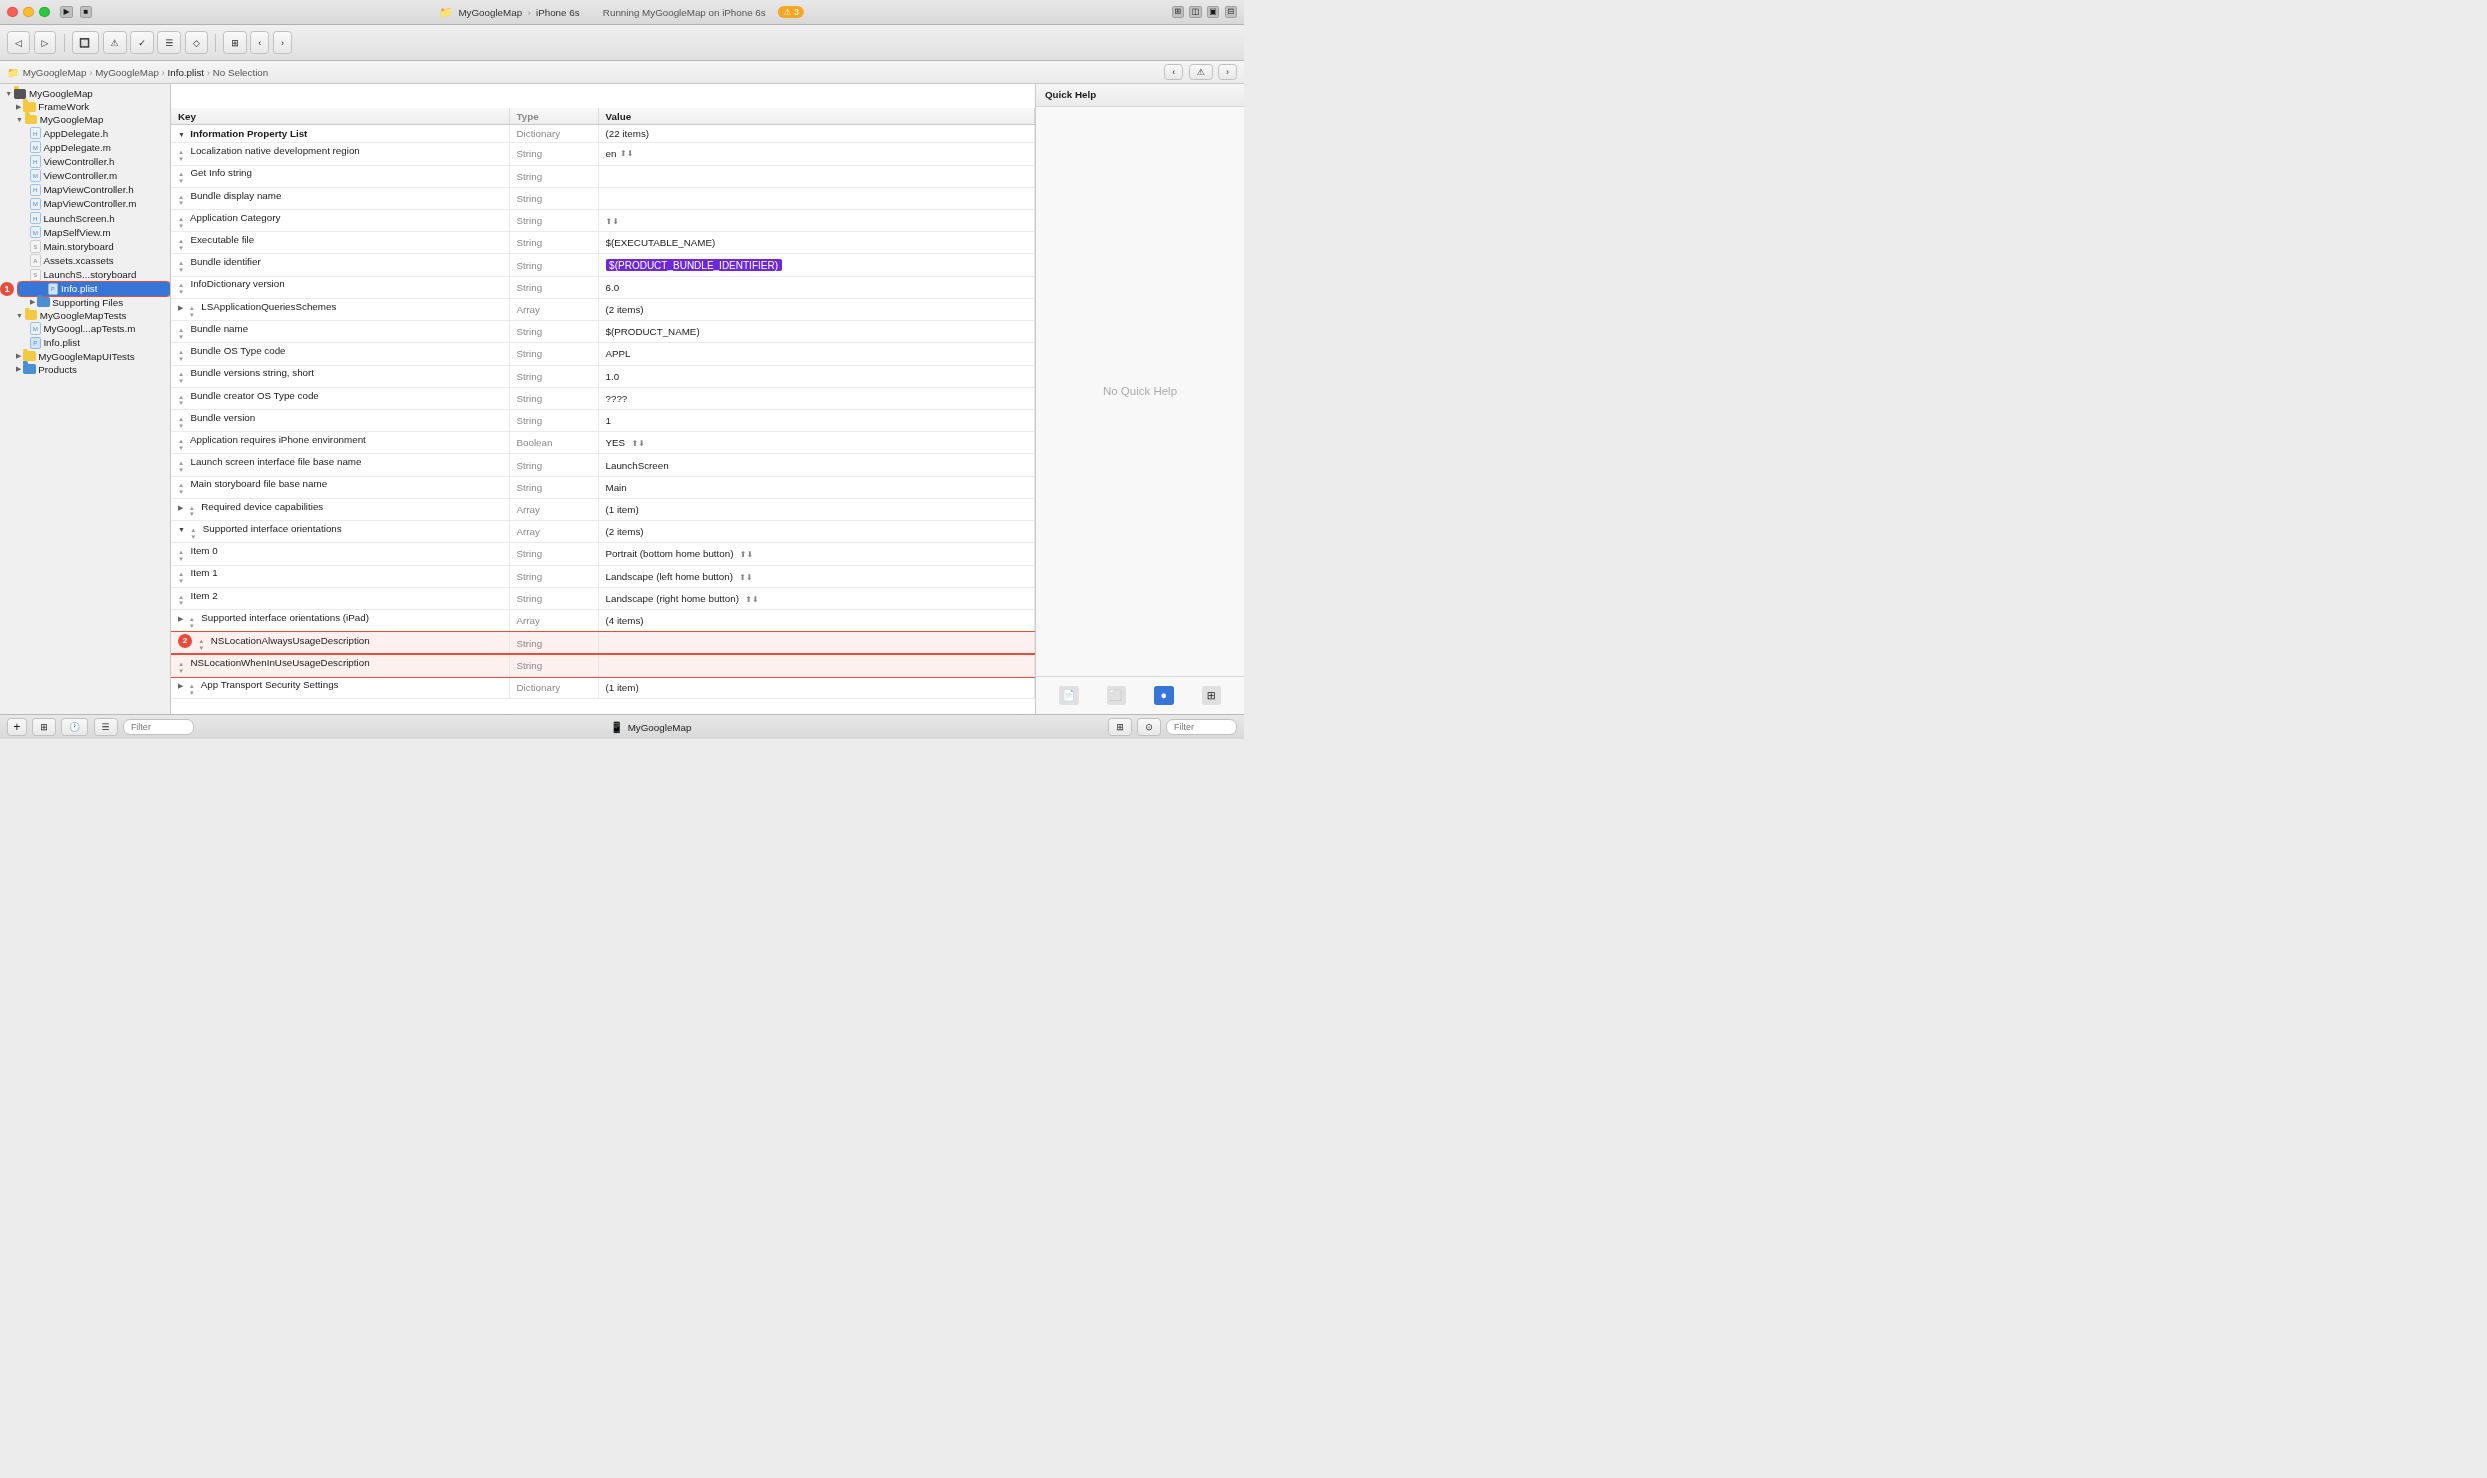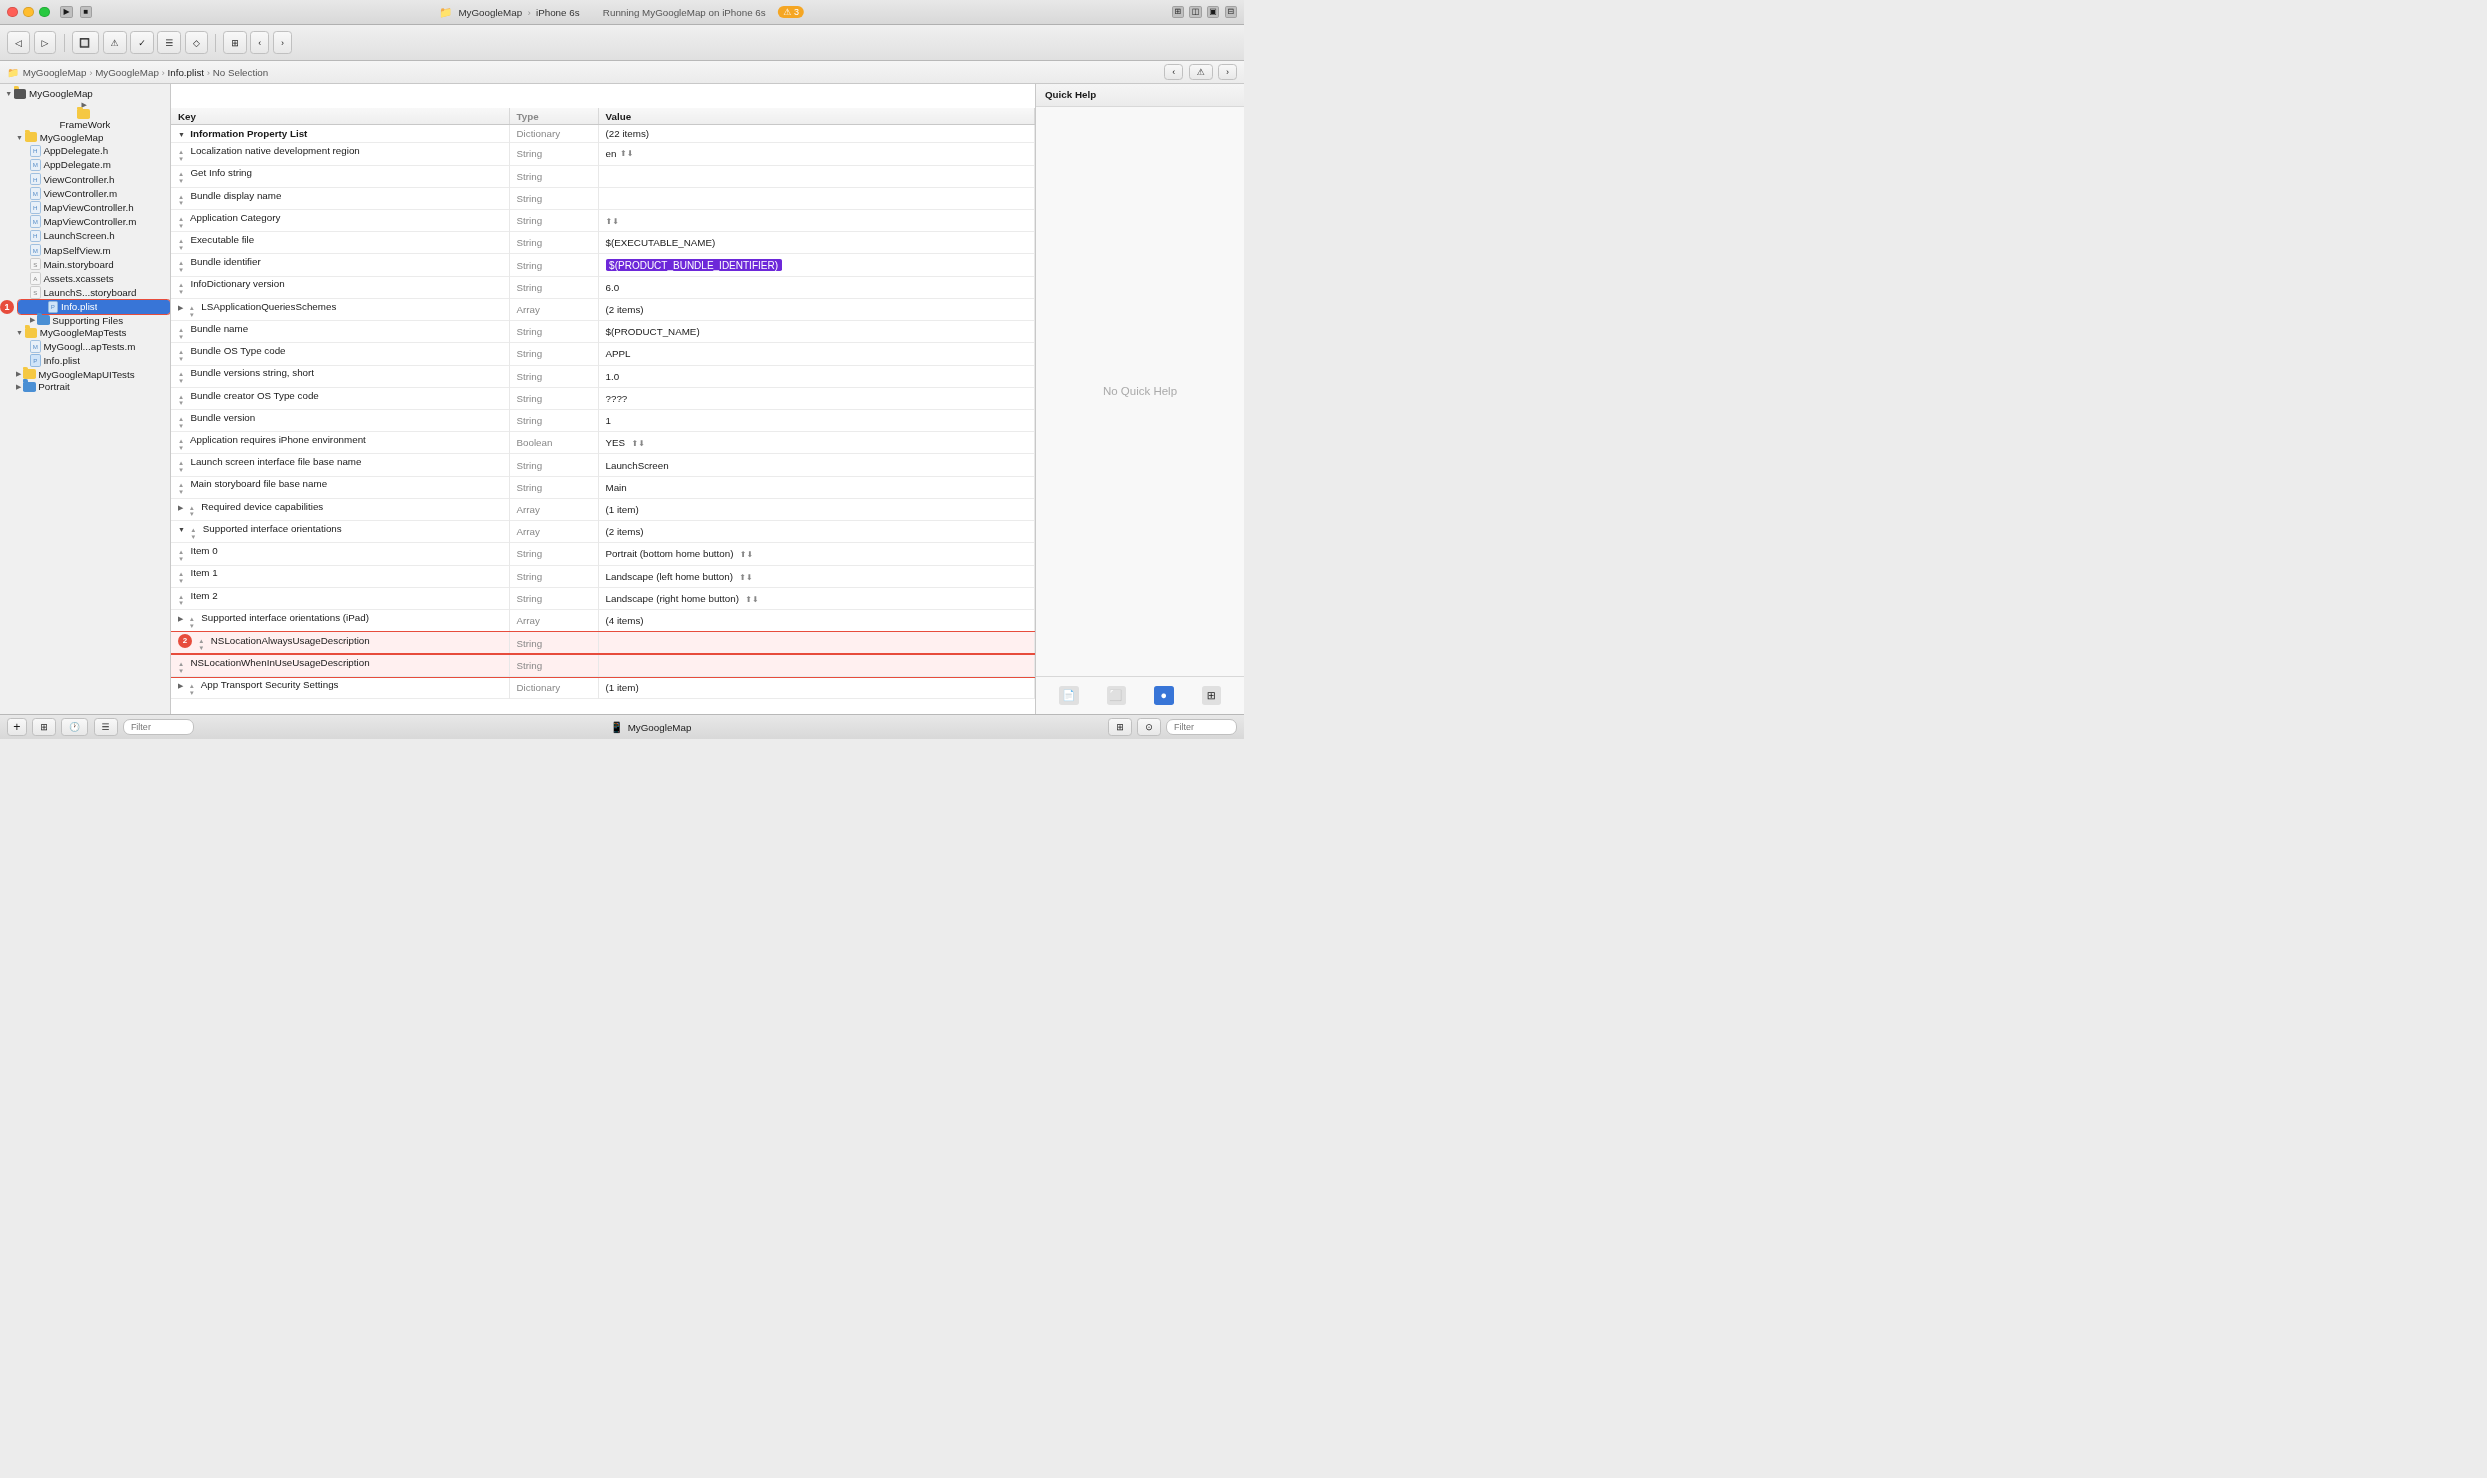--- a/index.html
+++ b/index.html
@@ -476,21 +476,21 @@
 
   <div class="sidebar sidebar-container" data-name="sidebar">
 
     <div class="sidebar-item" data-name="sidebar-item-root">
       <span class="indent" style="width:5.3px;"></span>
       <span class="triangle" data-name="triangle-icon">▼</span>
       <span class="folder-icon yellow" data-name="root-folder-icon" style="background:#555;"></span>
       <span class="item-label" data-name="sidebar-root-label">MyGoogleMap</span>
     </div>
 
-    <div class="sidebar-item" data-name="sidebar-item-framework" style="position:relative;flex-direction:column;">
+    <div class="sidebar-item" data-name="sidebar-item-framework" style="position:relative;">
       <span class="indent" style="width:16px;"></span>
       <span class="triangle" data-name="triangle-icon">▶</span>
       <span class="folder-icon yellow" data-name="framework-folder-icon"></span>
       <span class="item-label" data-name="sidebar-label-framework">FrameWork</span>
     </div>
 
     <div class="sidebar-item" data-name="sidebar-item-mygooglemap-group">
       <span class="indent" style="width:16px;"></span>
       <span class="triangle expanded" data-name="triangle-icon">▼</span>
       <span class="folder-icon yellow" data-name="mygooglemap-folder-icon"></span>
@@ -602,21 +602,21 @@
       <span class="indent" style="width:16px;"></span>
       <span class="triangle" data-name="triangle-icon">▶</span>
       <span class="folder-icon yellow" data-name="uitests-folder-icon"></span>
       <span class="item-label" data-name="sidebar-label-uitests">MyGoogleMapUITests</span>
     </div>
 
     <div class="sidebar-item" data-name="sidebar-item-products">
       <span class="indent" style="width:16px;"></span>
       <span class="triangle" data-name="triangle-icon">▶</span>
       <span class="folder-icon" data-name="products-folder-icon" style="background:#4a8fd4; width:12.4px; height:9.8px; border-radius:0.9px 1.8px 1.8px 1.8px; display:inline-block; margin-right:2.7px;"></span>
-      <span class="item-label" data-name="sidebar-label-products">Portrait</span>
+      <span class="item-label" data-name="sidebar-label-products">Products</span>
     </div>
 
   </div>
 
   <div class="content-area" data-name="plist-editor">
     <table class="plist-table" data-name="plist-table">
       <thead>
         <tr data-name="table-header-row">
           <th class="td-key" data-name="header-key">Key</th>
           <th class="td-type" data-name="header-type">Type</th>

